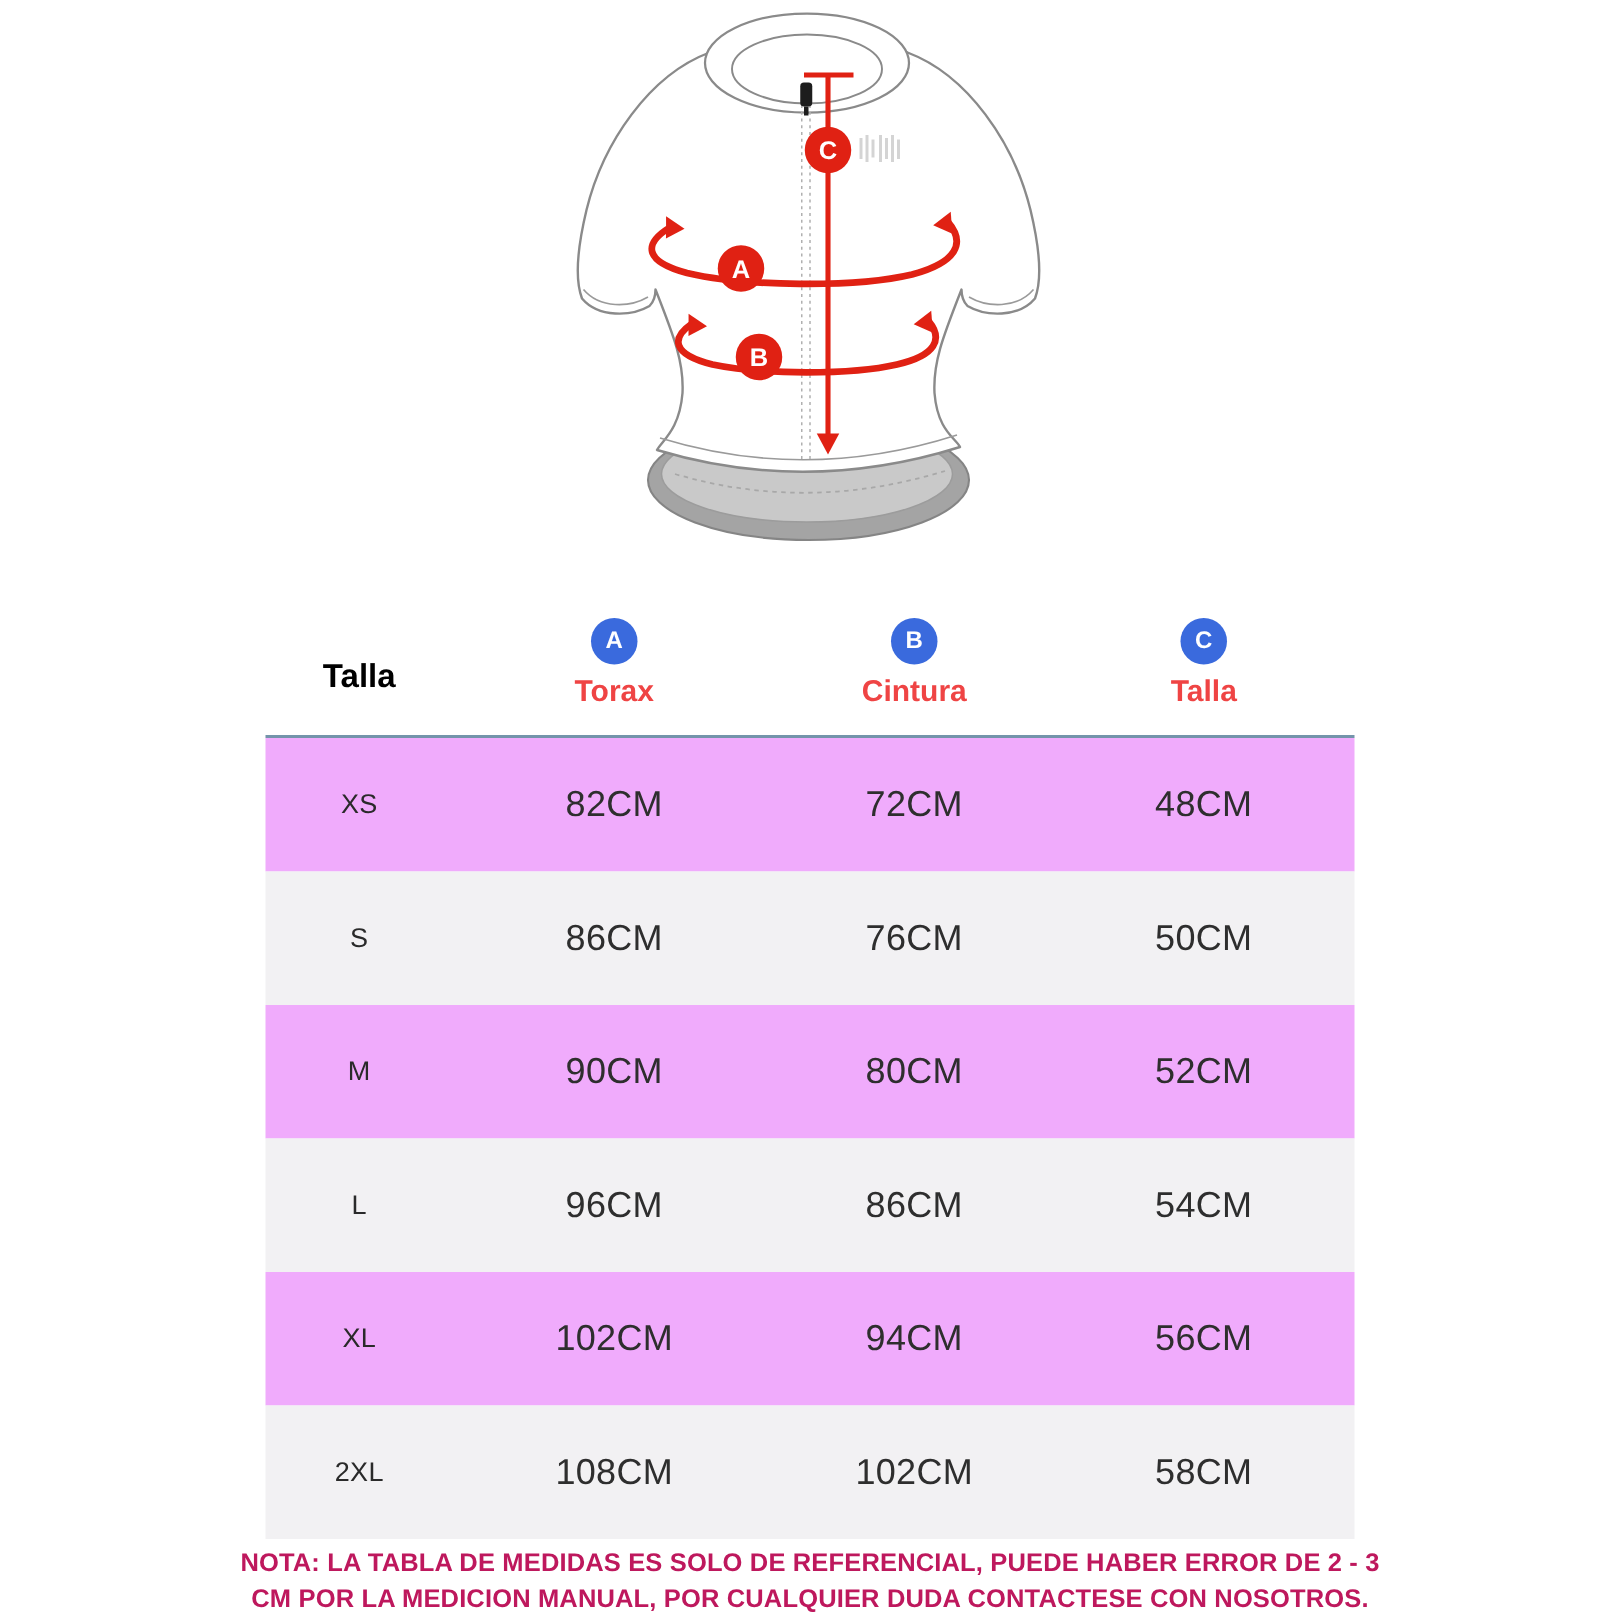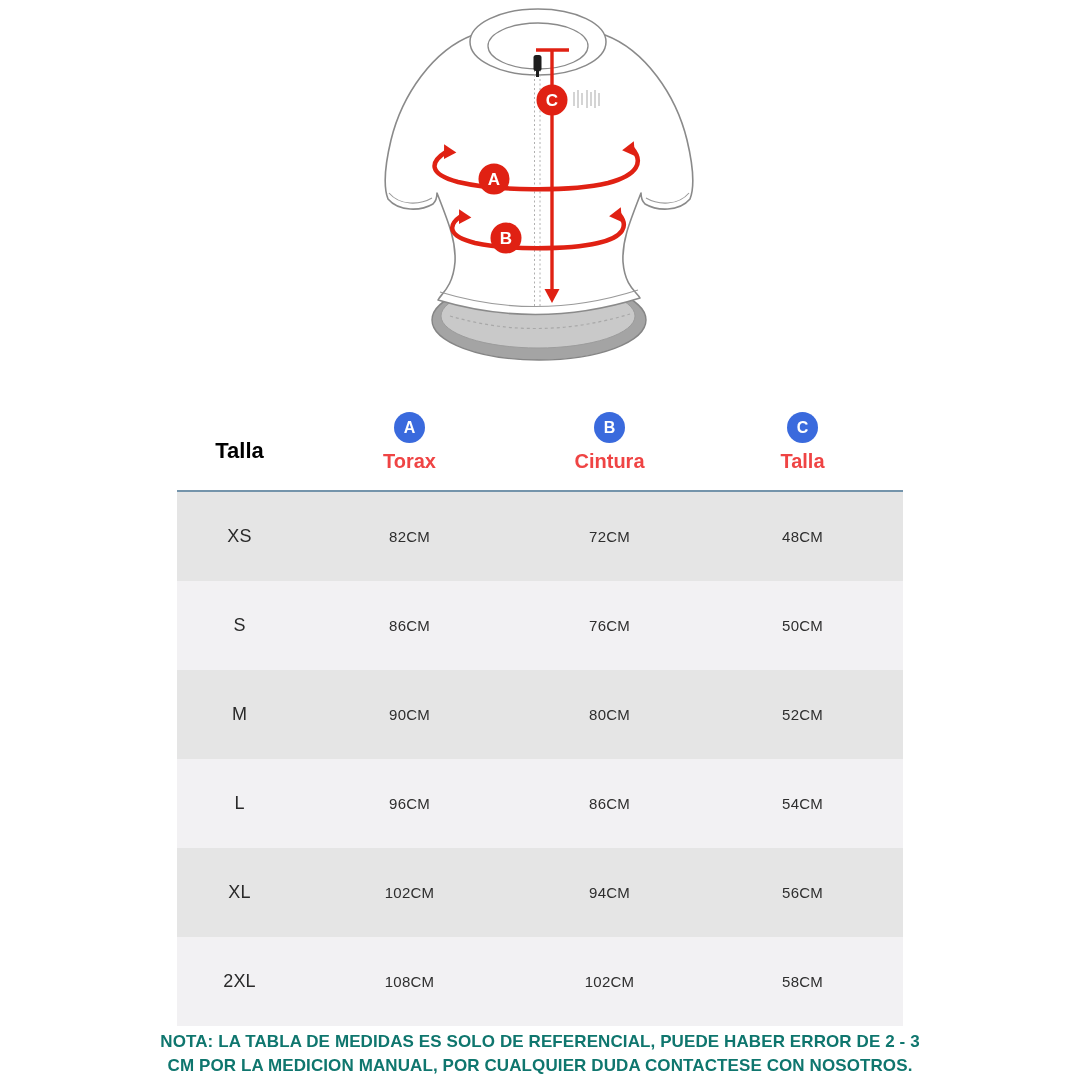--- a/index.html
+++ b/index.html
@@ -28,32 +28,32 @@
     margin-top:12px;width:31px;height:31px;border-radius:50%;
     background:#3a6add;color:#ffffff;font-size:16px;font-weight:bold;
     display:flex;align-items:center;justify-content:center;
   }
   .col-label{
     margin-top:6px;font-size:20px;font-weight:bold;color:#ef4444;line-height:24px;
   }
   .sep{height:2px;background:#7494ab;}
   .trow{
     display:grid;grid-template-columns:125px 215px 185px 201px;
-    height:89px;align-items:center;background:#e5e5e5;
+    height:89px;align-items:center;background:#f0abfc;
   }
   .trow.alt{background:#f2f1f3;}
   .cell{
-    text-align:center;font-size:15px;color:#2e2e2e;letter-spacing:0.2px;
+    text-align:center;font-size:24px;color:#2e2e2e;letter-spacing:0.2px;
   }
   .cell-size{font-size:18px;color:#2a2a2a;}
 
   
   .note-wrap{position:absolute;left:0;top:1030px;width:1080px;display:flex;justify-content:center;}
   .note{
-    width:780px;text-align:center;font-size:17px;font-weight:bold;color:#0f766e;
+    width:780px;text-align:center;font-size:17px;font-weight:bold;color:#be185d;
     line-height:24px;letter-spacing:0.1px;
   }
 </style>
 </head>
 <body>
 
 <div class="canvas">
 
   <div class="jersey-wrap">
     <svg width="360" height="372" viewBox="360 0 360 372" xmlns="http://www.w3.org/2000/svg">

